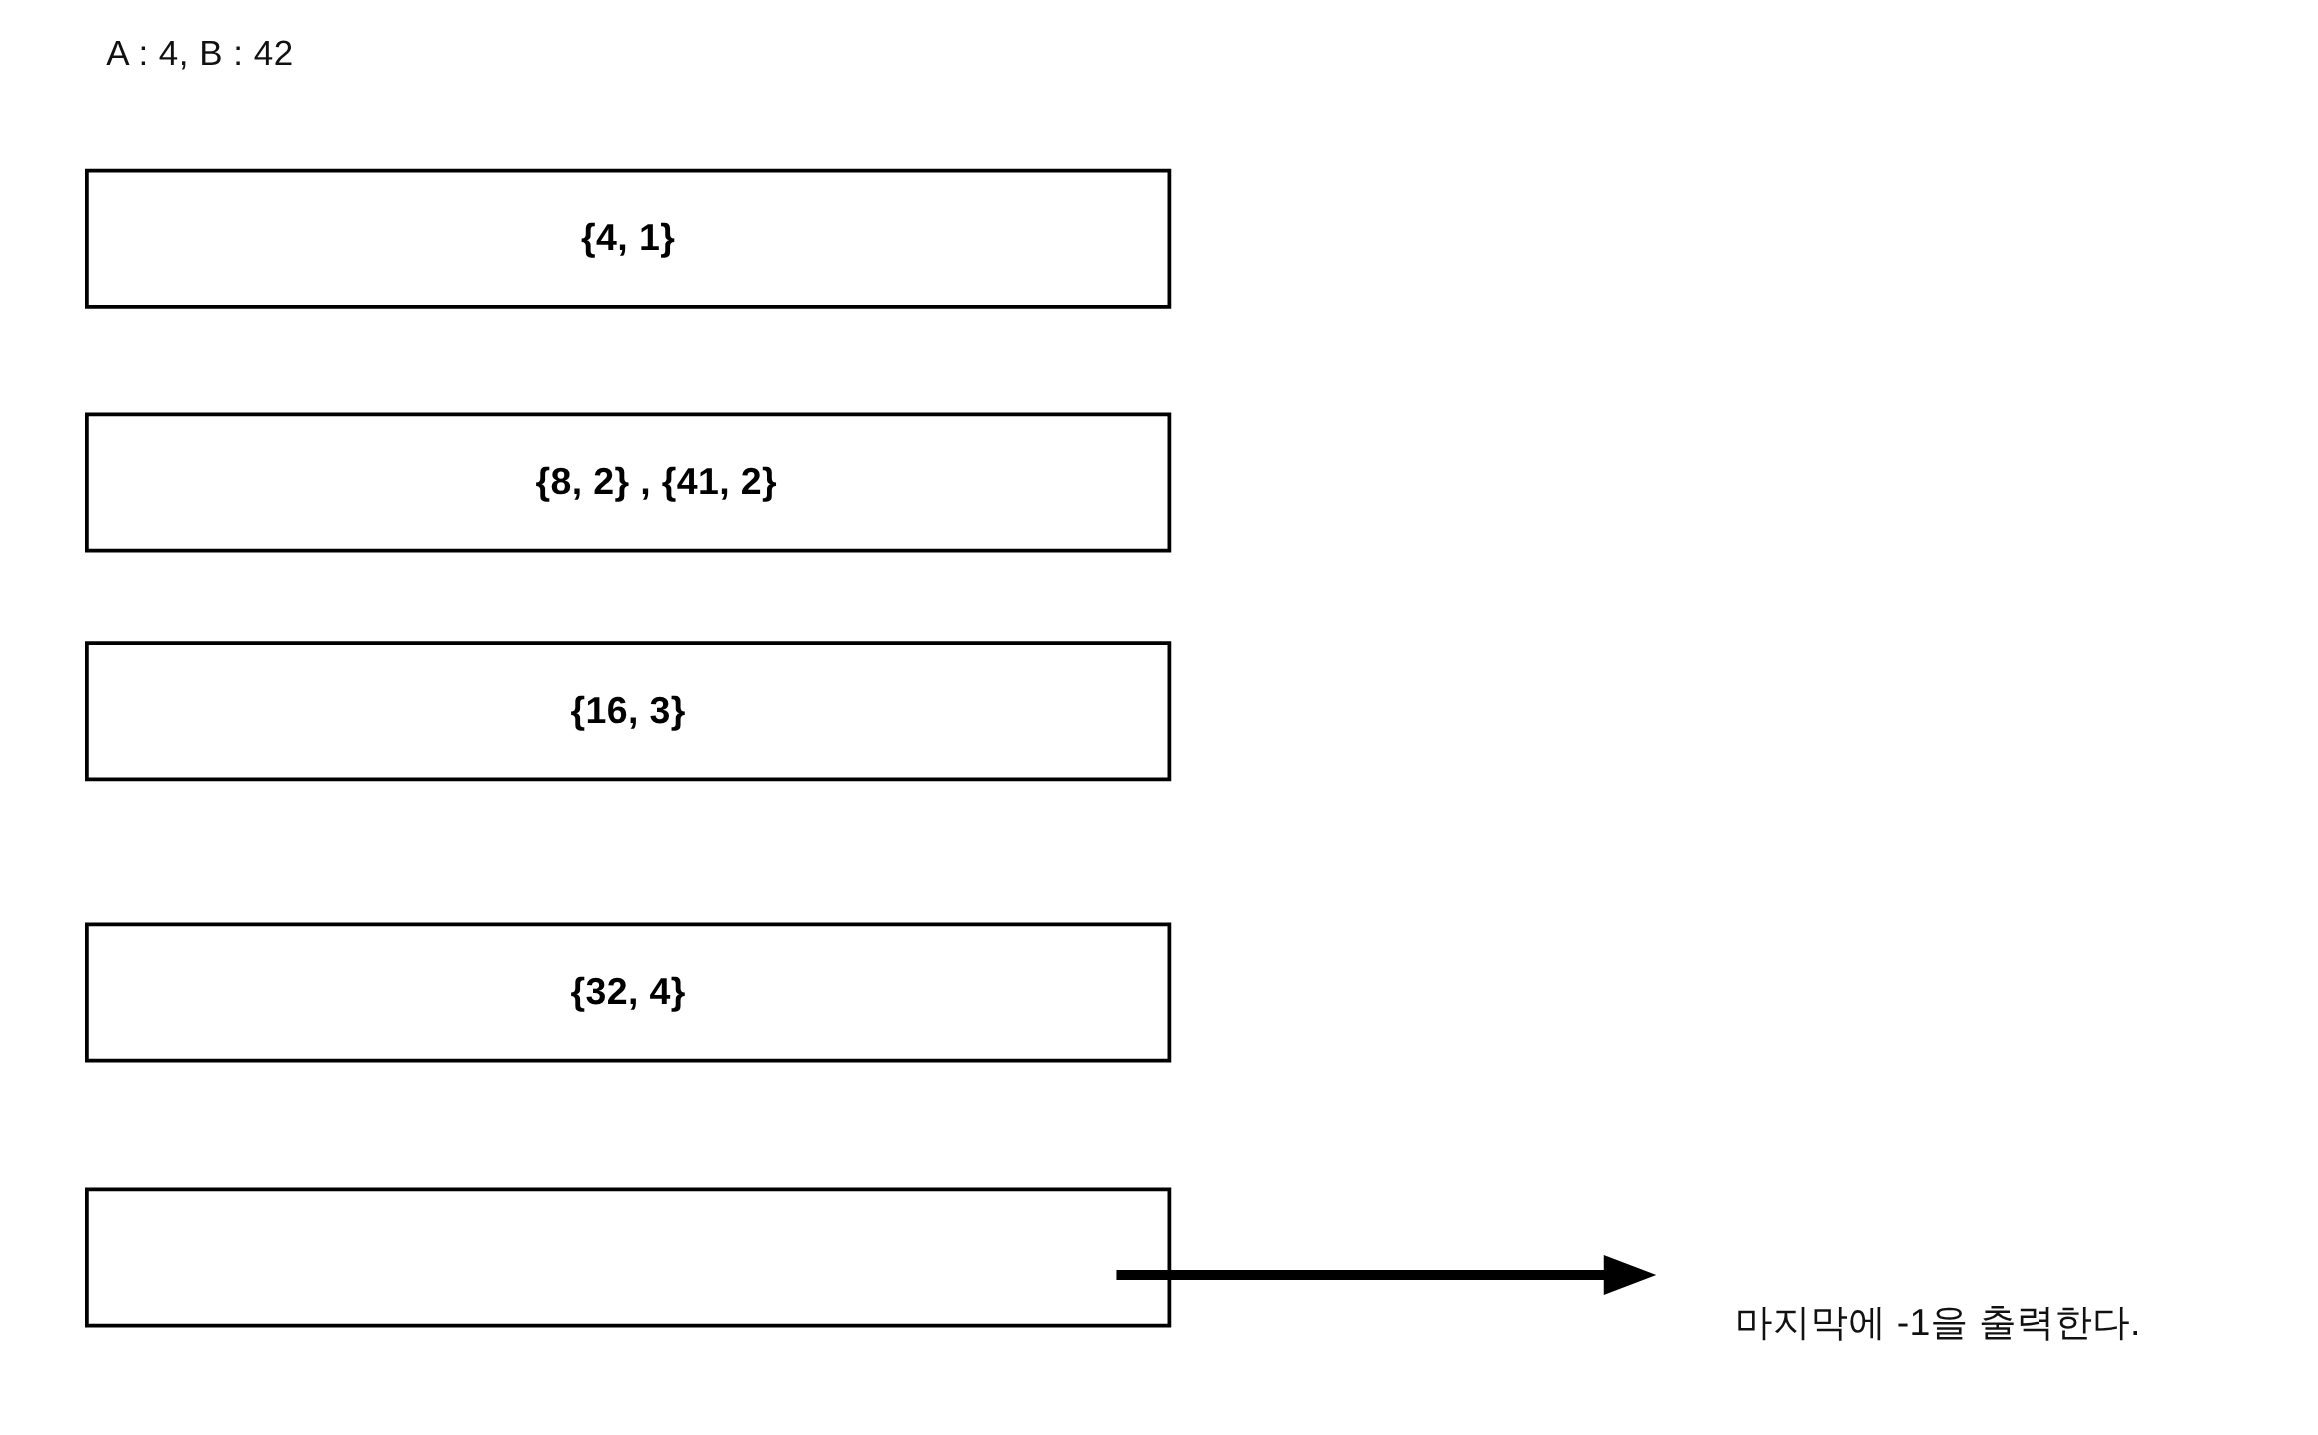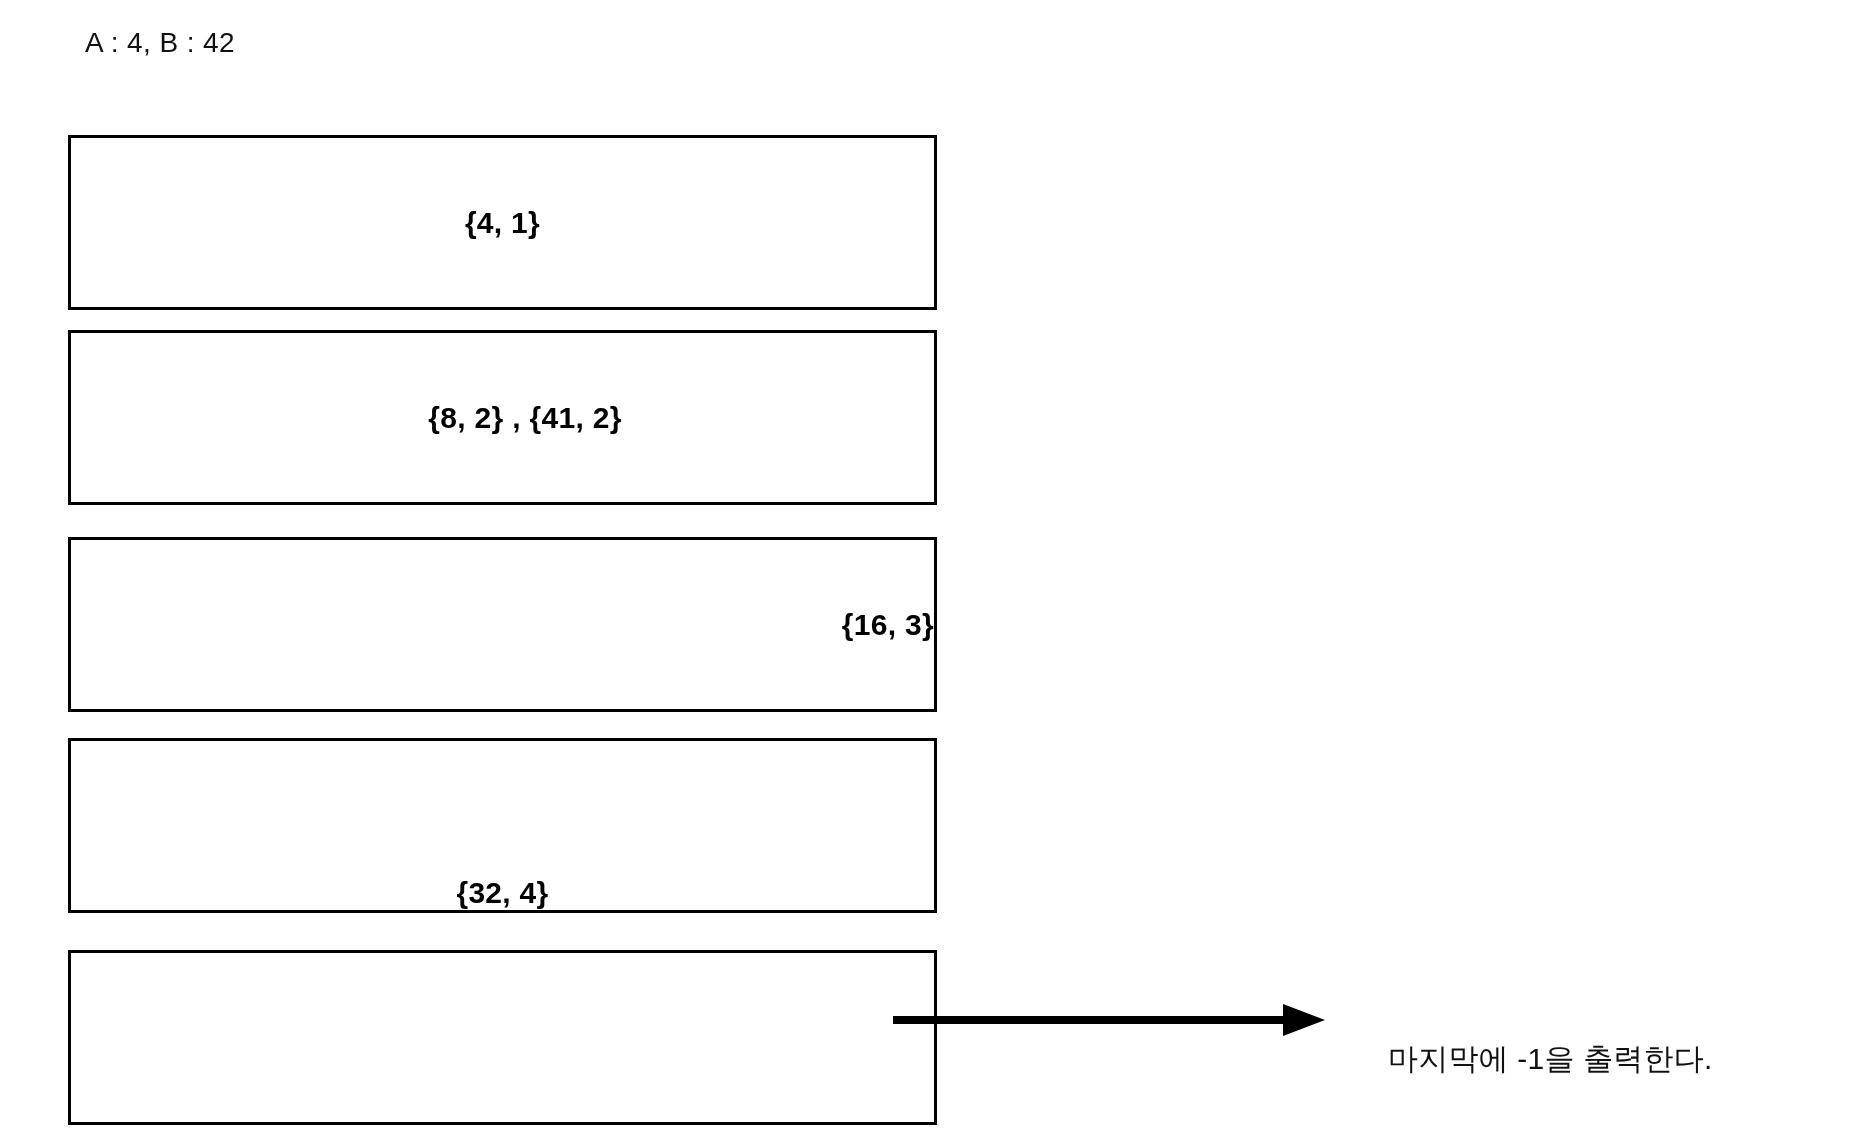--- a/index.html
+++ b/index.html
@@ -31,32 +31,32 @@
     white-space: nowrap;
     line-height: 1.2;
     color: #111111;
   }
 
   
   .box {
     position: absolute;
     left: 68px;
     width: 869px;
-    height: 175px;
+    height: 112px;
     box-sizing: border-box;
     border: 3px solid #000000;
     background: #ffffff;
     display: flex;
     align-items: center;
     justify-content: center;
   }
   .box-1 { top: 135px; }
   .box-2 { top: 330px; padding-left: 45px; }
-  .box-3 { top: 537px; justify-content: flex-end; }
-  .box-4 { top: 738px; align-items: flex-end; }
+  .box-3 { top: 513px; }
+  .box-4 { top: 738px; }
   .box-5 { top: 950px; }
 
   .box-label {
     font-size: 30px;
     font-weight: 700;
     letter-spacing: 0.3px;
     color: #000000;
     white-space: nowrap;
     user-select: none;
   }

